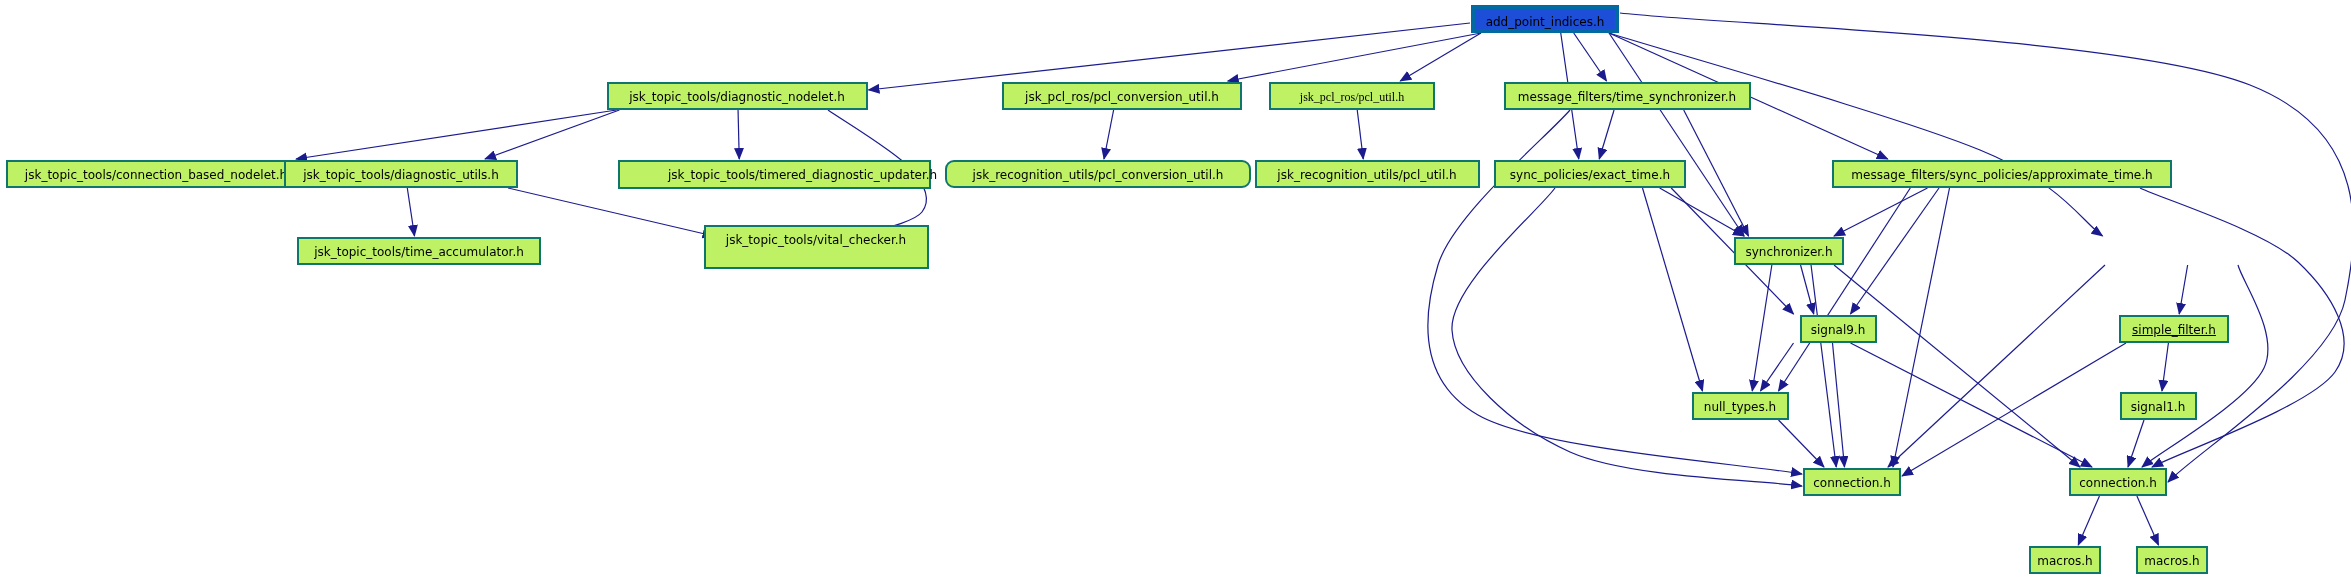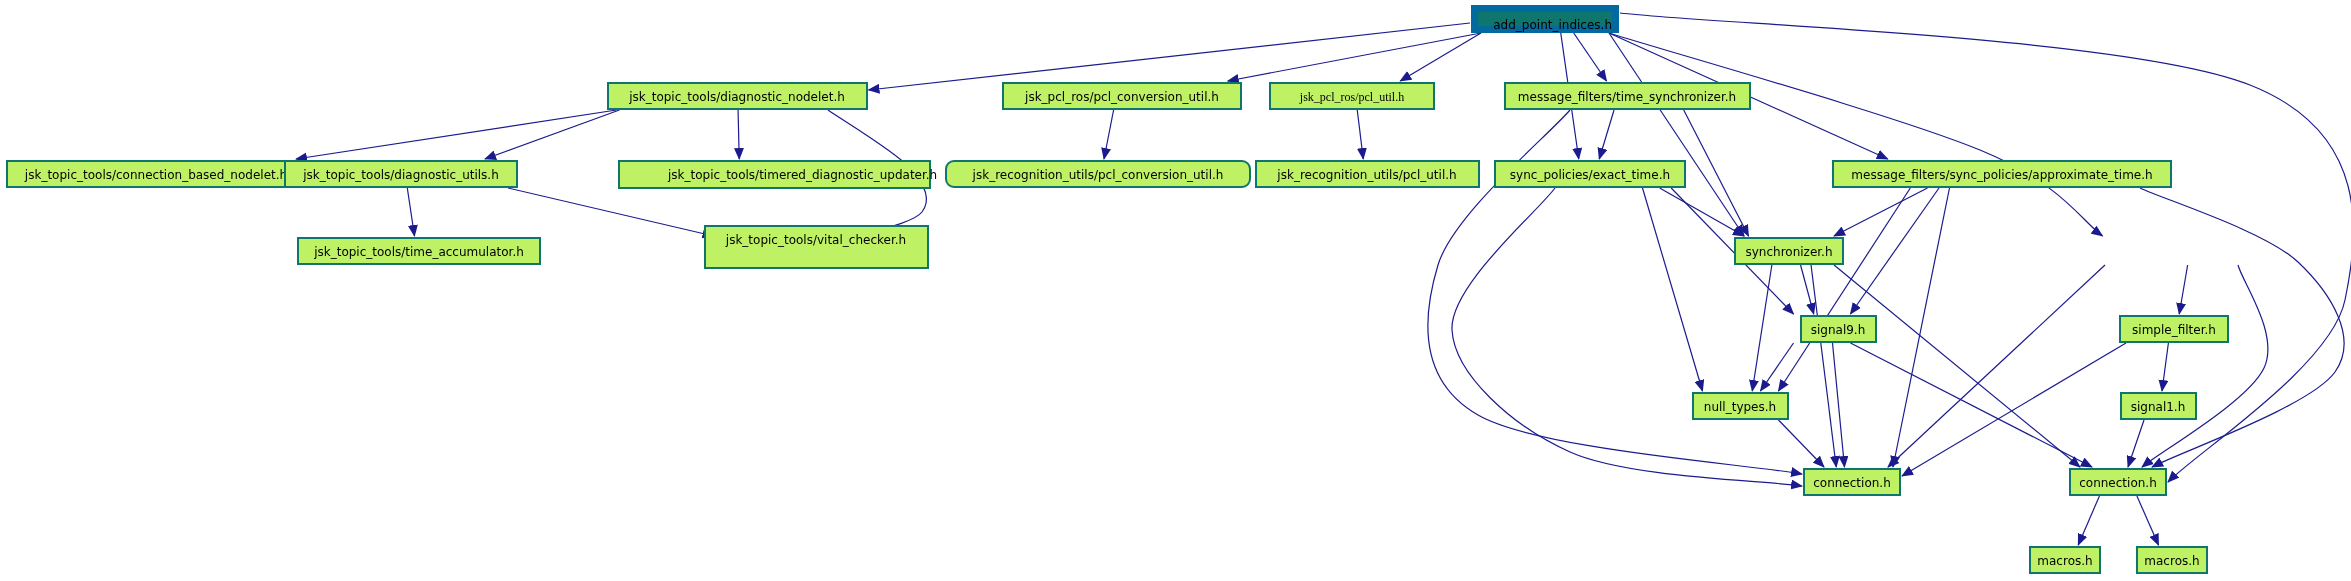--- a/index.html
+++ b/index.html
@@ -18,23 +18,22 @@
     background:#bef264;
     color:#000000;
     font-size:12px;
     line-height:26px;
     text-align:center;
     white-space:nowrap;
     cursor:pointer;
     z-index:2;
   }
   .node.root{
-    background:#0f766e;
-    border:7px solid #0369a1;
-    text-align:right;
+    background:#1d4ed8;
+    border:4px solid #0369a1;
   }
 </style>
 </head>
 <body>
 
 <div id="graph-canvas">
   <svg id="edge-layer" xmlns="http://www.w3.org/2000/svg">
       <defs>
         <marker id="arrow" markerUnits="userSpaceOnUse" markerWidth="13" markerHeight="10" refX="11" refY="5" orient="auto">
           <path d="M0,0 L12,5 L0,10 Z" fill="#1b1b8e"></path>
@@ -95,20 +94,20 @@
     <div class="node" style="left: 284px; top: 160px; width: 234px; height: 28px;">jsk_topic_tools/diagnostic_utils.h</div>
     <div class="node" style="left: 618px; top: 160px; width: 313px; height: 29px; padding-left: 48px;">jsk_topic_tools/timered_diagnostic_updater.h</div>
     <div class="node" style="left: 945px; top: 160px; width: 306px; height: 28px; border-radius: 9px;">jsk_recognition_utils/pcl_conversion_util.h</div>
     <div class="node" style="left: 1254.5px; top: 160px; width: 225px; height: 28px;">jsk_recognition_utils/pcl_util.h</div>
     <div class="node" style="left: 1494px; top: 160px; width: 192px; height: 28px;">sync_policies/exact_time.h</div>
     <div class="node" style="left: 1832px; top: 160px; width: 340px; height: 28px;">message_filters/sync_policies/approximate_time.h</div>
     <div class="node" style="left: 297px; top: 237px; width: 244px; height: 28px;">jsk_topic_tools/time_accumulator.h</div>
     <div class="node" style="left: 703.5px; top: 225px; width: 225px; height: 44px;">jsk_topic_tools/vital_checker.h</div>
     <div class="node" style="left: 1734px; top: 237px; width: 110px; height: 28px;">synchronizer.h</div>
     <div class="node" style="left: 1783.5px; top: 315px; width: 77px; height: 28px; margin-left: 16px;">signal9.h</div>
-    <div class="node" style="left: 2119px; top: 315px; width: 110px; height: 28px;">simple_filter.h</div>
+    <div class="node" style="left: 2119px; top: 315px; width: 110px; height: 28px; text-decoration: underline;">simple_filter.h</div>
     <div class="node" style="left: 1691.5px; top: 392px; width: 97px; height: 28px;">null_types.h</div>
     <div class="node" style="left: 2119.5px; top: 392px; width: 77px; height: 28px;">signal1.h</div>
     <div class="node" style="left: 1803px; top: 468px; width: 98px; height: 28px;">connection.h</div>
     <div class="node" style="left: 2069px; top: 468px; width: 98px; height: 28px;">connection.h</div>
     <div class="node" style="left: 2029px; top: 546px; width: 72px; height: 28px;">macros.h</div>
     <div class="node" style="left: 2136px; top: 546px; width: 72px; height: 28px;">macros.h</div>
   </div>
 
 </body></html>

